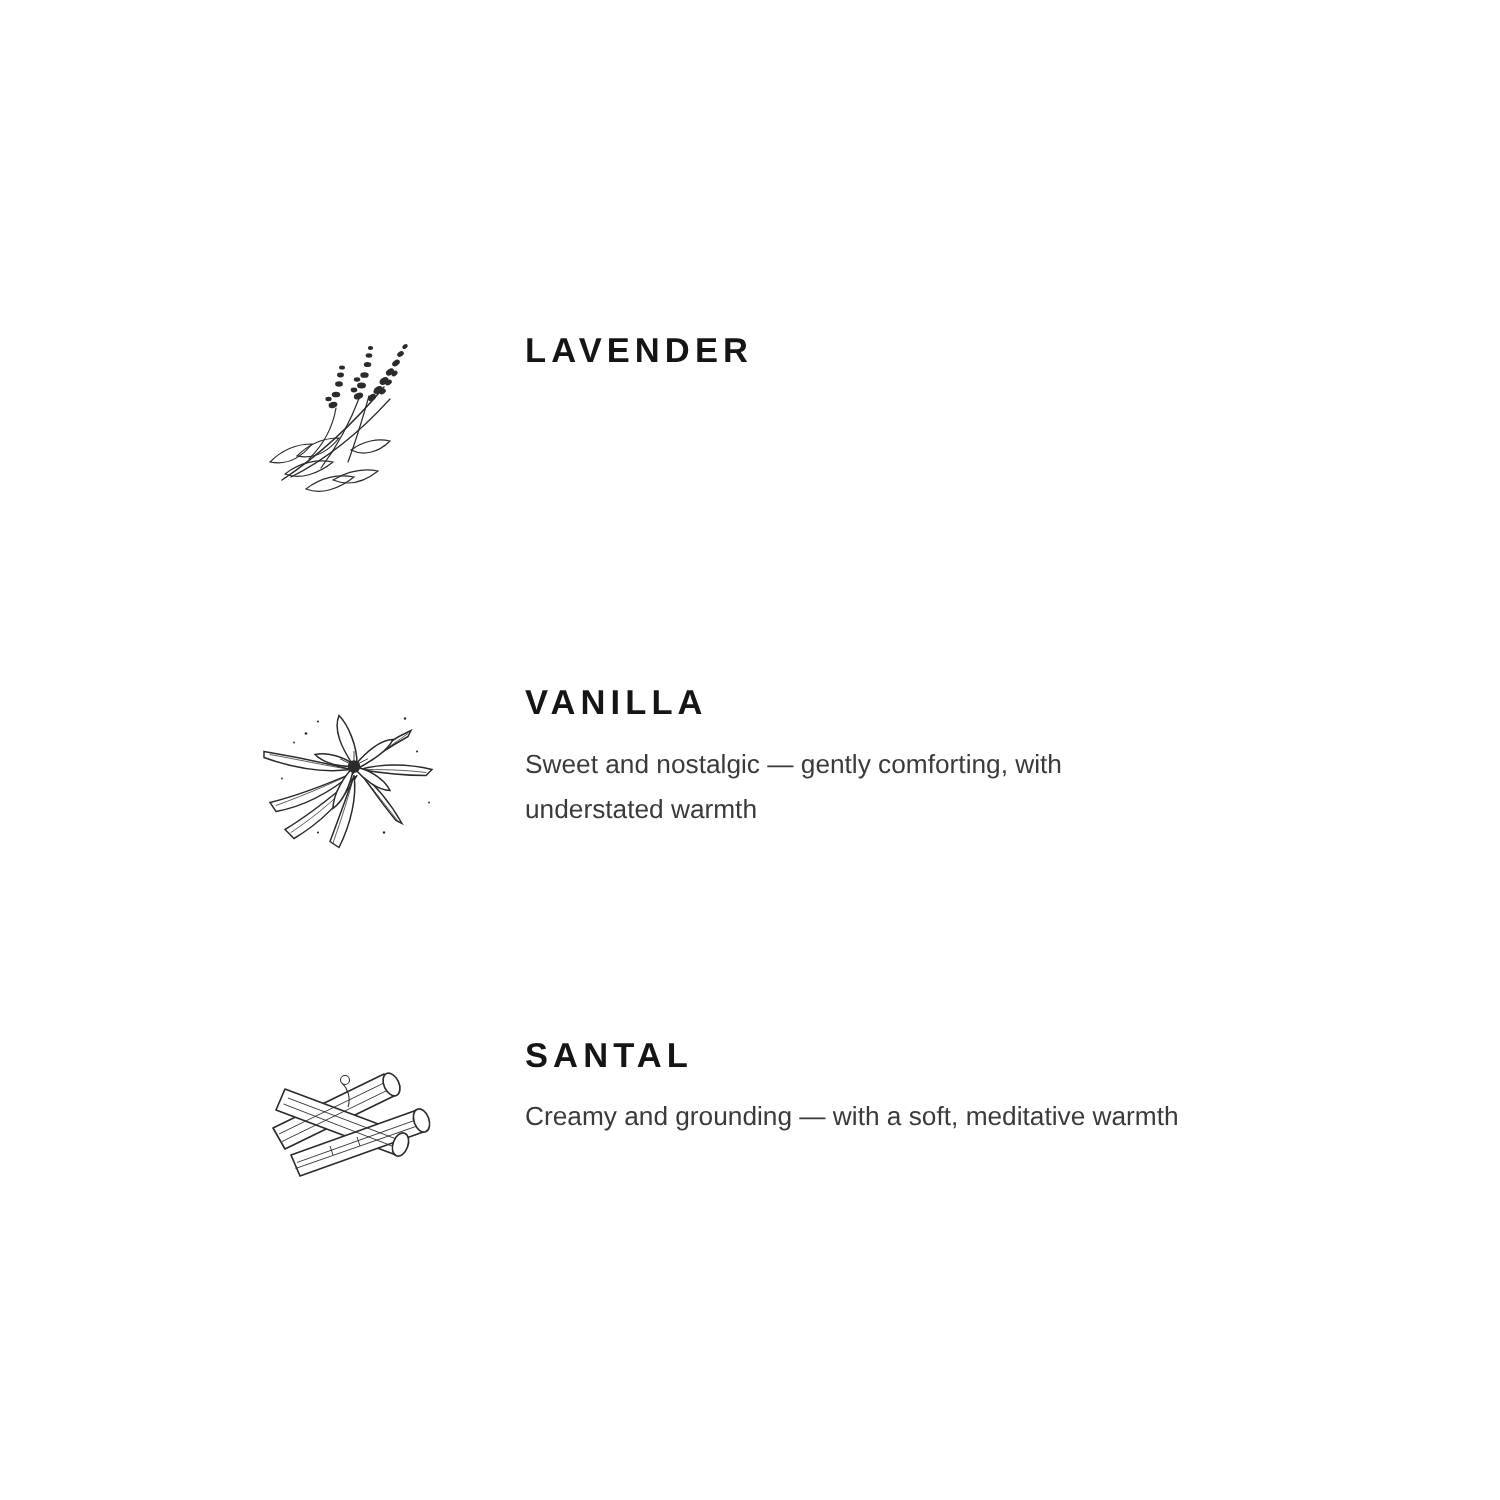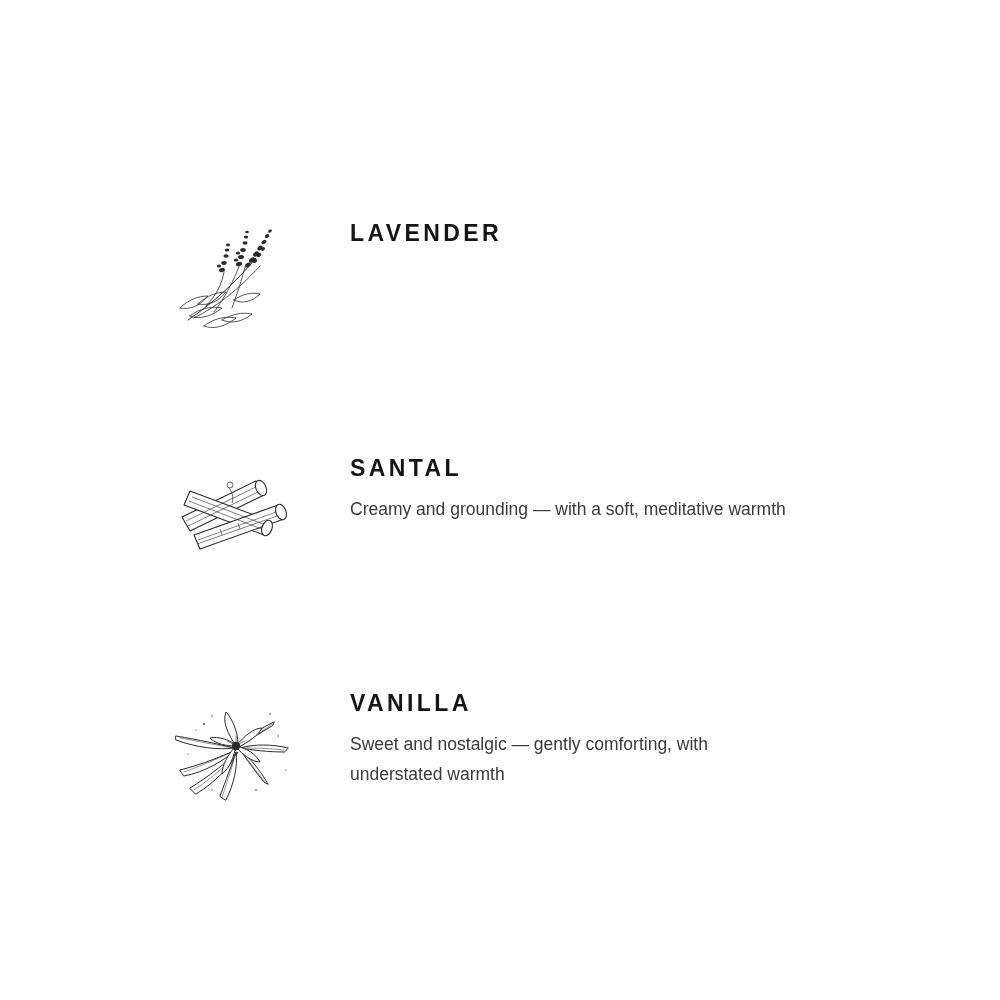--- a/index.html
+++ b/index.html
@@ -132,20 +132,80 @@
             </g>
             <path d="M64 64 C62 76 56 88 46 98" stroke-width="0.8"></path>
           </g>
         </svg>
       </div>
       <div class="text-block">
         <div class="scent-name">LAVENDER</div>
       </div>
     </div>
 
+    <div class="scent-row row-vanilla">
+      <div class="illustration">
+        <svg viewBox="0 0 150 140" xmlns="http://www.w3.org/2000/svg">
+          <g stroke="#2b2b2b" fill="none" stroke-width="1" stroke-linecap="round">
+
+            <path d="M16 58 C40 62 58 66 74 70 C58 72 38 70 16 62 Z" fill="#fff"></path>
+            <path d="M20 92 C44 86 62 78 76 72 C64 82 46 94 24 98 Z" fill="#fff"></path>
+            <path d="M30 110 C50 98 66 84 78 74 C70 88 56 104 36 116 Z" fill="#fff"></path>
+            <path d="M112 48 C98 56 86 64 78 70 C88 60 100 50 114 44 Z" fill="#fff"></path>
+            <path d="M124 74 C108 74 92 72 80 70 C94 66 112 66 128 70 Z" fill="#fff"></path>
+            <path d="M104 104 C94 92 86 80 80 72 C90 80 100 92 108 106 Z" fill="#fff"></path>
+            <path d="M60 118 C66 102 72 86 76 74 C78 88 74 106 66 122 Z" fill="#fff"></path>
+
+            <g stroke-width="0.5">
+              <path d="M20 60 C42 64 60 68 74 70"></path>
+              <path d="M24 94 C46 86 64 78 76 72"></path>
+              <path d="M34 112 C52 100 68 86 78 74"></path>
+              <path d="M112 46 C98 56 86 64 78 70"></path>
+              <path d="M124 72 C108 70 92 70 80 70"></path>
+              <path d="M105 104 C94 90 86 80 80 72"></path>
+              <path d="M62 119 C68 102 73 86 76 74"></path>
+            </g>
+
+            <g fill="#ffffff" stroke="#2b2b2b" stroke-width="1">
+              <path d="M76 68 C68 56 62 44 66 34 C72 40 78 54 78 66 Z"></path>
+              <path d="M76 68 C84 58 94 50 102 50 C98 58 88 64 79 69 Z"></path>
+              <path d="M76 68 C86 70 96 76 100 84 C92 84 82 76 77 70 Z"></path>
+              <path d="M76 68 C74 78 70 90 62 96 C62 86 70 74 75 69 Z"></path>
+              <path d="M76 68 C66 68 56 66 50 60 C58 58 70 62 76 67 Z"></path>
+            </g>
+
+            <g fill="#2b2b2b" stroke="none">
+              <circle cx="76" cy="68" r="4.2"></circle>
+            </g>
+            <g stroke-width="0.6">
+              <path d="M76 64 L76 58"></path>
+              <path d="M79 66 L85 63"></path>
+              <path d="M73 66 L67 63"></path>
+            </g>
+
+            <g fill="#2b2b2b" stroke="none">
+              <circle cx="44" cy="46" r="0.9"></circle>
+              <circle cx="52" cy="38" r="0.7"></circle>
+              <circle cx="36" cy="52" r="0.6"></circle>
+              <circle cx="110" cy="36" r="0.8"></circle>
+              <circle cx="118" cy="58" r="0.7"></circle>
+              <circle cx="96" cy="112" r="0.8"></circle>
+              <circle cx="52" cy="112" r="0.7"></circle>
+              <circle cx="28" cy="76" r="0.6"></circle>
+              <circle cx="126" cy="92" r="0.6"></circle>
+            </g>
+          </g>
+        </svg>
+      </div>
+      <div class="text-block">
+        <div class="scent-name">VANILLA</div>
+        <p class="scent-desc">Sweet and nostalgic — gently comforting, with understated warmth</p>
+      </div>
+    </div>
+
     <div class="scent-row row-santal wide">
       <div class="illustration">
         <svg viewBox="0 0 150 140" xmlns="http://www.w3.org/2000/svg">
           <g stroke="#2b2b2b" fill="#ffffff" stroke-width="1.1" stroke-linejoin="round">
 
             <path d="M22 74 L96 38 L104 52 L30 88 Z"></path>
 
             <path d="M30 48 L110 78 L104 92 L24 62 Z"></path>
 
             <path d="M34 92 L118 62 L124 76 L40 106 Z"></path>
@@ -171,74 +231,14 @@
             </g>
           </g>
         </svg>
       </div>
       <div class="text-block">
         <div class="scent-name">SANTAL</div>
         <p class="scent-desc">Creamy and grounding — with a soft, meditative warmth</p>
       </div>
     </div>
 
-    <div class="scent-row row-vanilla">
-      <div class="illustration">
-        <svg viewBox="0 0 150 140" xmlns="http://www.w3.org/2000/svg">
-          <g stroke="#2b2b2b" fill="none" stroke-width="1" stroke-linecap="round">
-
-            <path d="M16 58 C40 62 58 66 74 70 C58 72 38 70 16 62 Z" fill="#fff"></path>
-            <path d="M20 92 C44 86 62 78 76 72 C64 82 46 94 24 98 Z" fill="#fff"></path>
-            <path d="M30 110 C50 98 66 84 78 74 C70 88 56 104 36 116 Z" fill="#fff"></path>
-            <path d="M112 48 C98 56 86 64 78 70 C88 60 100 50 114 44 Z" fill="#fff"></path>
-            <path d="M124 74 C108 74 92 72 80 70 C94 66 112 66 128 70 Z" fill="#fff"></path>
-            <path d="M104 104 C94 92 86 80 80 72 C90 80 100 92 108 106 Z" fill="#fff"></path>
-            <path d="M60 118 C66 102 72 86 76 74 C78 88 74 106 66 122 Z" fill="#fff"></path>
-
-            <g stroke-width="0.5">
-              <path d="M20 60 C42 64 60 68 74 70"></path>
-              <path d="M24 94 C46 86 64 78 76 72"></path>
-              <path d="M34 112 C52 100 68 86 78 74"></path>
-              <path d="M112 46 C98 56 86 64 78 70"></path>
-              <path d="M124 72 C108 70 92 70 80 70"></path>
-              <path d="M105 104 C94 90 86 80 80 72"></path>
-              <path d="M62 119 C68 102 73 86 76 74"></path>
-            </g>
-
-            <g fill="#ffffff" stroke="#2b2b2b" stroke-width="1">
-              <path d="M76 68 C68 56 62 44 66 34 C72 40 78 54 78 66 Z"></path>
-              <path d="M76 68 C84 58 94 50 102 50 C98 58 88 64 79 69 Z"></path>
-              <path d="M76 68 C86 70 96 76 100 84 C92 84 82 76 77 70 Z"></path>
-              <path d="M76 68 C74 78 70 90 62 96 C62 86 70 74 75 69 Z"></path>
-              <path d="M76 68 C66 68 56 66 50 60 C58 58 70 62 76 67 Z"></path>
-            </g>
-
-            <g fill="#2b2b2b" stroke="none">
-              <circle cx="76" cy="68" r="4.2"></circle>
-            </g>
-            <g stroke-width="0.6">
-              <path d="M76 64 L76 58"></path>
-              <path d="M79 66 L85 63"></path>
-              <path d="M73 66 L67 63"></path>
-            </g>
-
-            <g fill="#2b2b2b" stroke="none">
-              <circle cx="44" cy="46" r="0.9"></circle>
-              <circle cx="52" cy="38" r="0.7"></circle>
-              <circle cx="36" cy="52" r="0.6"></circle>
-              <circle cx="110" cy="36" r="0.8"></circle>
-              <circle cx="118" cy="58" r="0.7"></circle>
-              <circle cx="96" cy="112" r="0.8"></circle>
-              <circle cx="52" cy="112" r="0.7"></circle>
-              <circle cx="28" cy="76" r="0.6"></circle>
-              <circle cx="126" cy="92" r="0.6"></circle>
-            </g>
-          </g>
-        </svg>
-      </div>
-      <div class="text-block">
-        <div class="scent-name">VANILLA</div>
-        <p class="scent-desc">Sweet and nostalgic — gently comforting, with understated warmth</p>
-      </div>
-    </div>
-
   </div>
 </div>
 
 </body></html>

